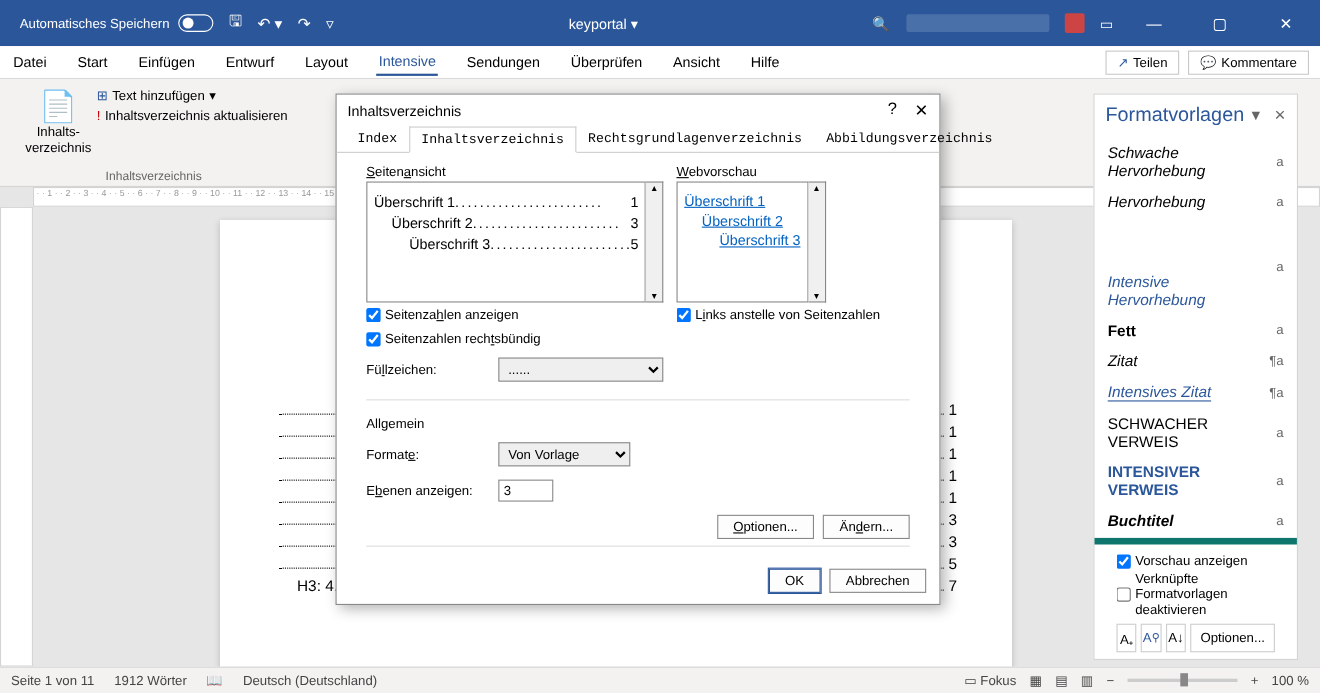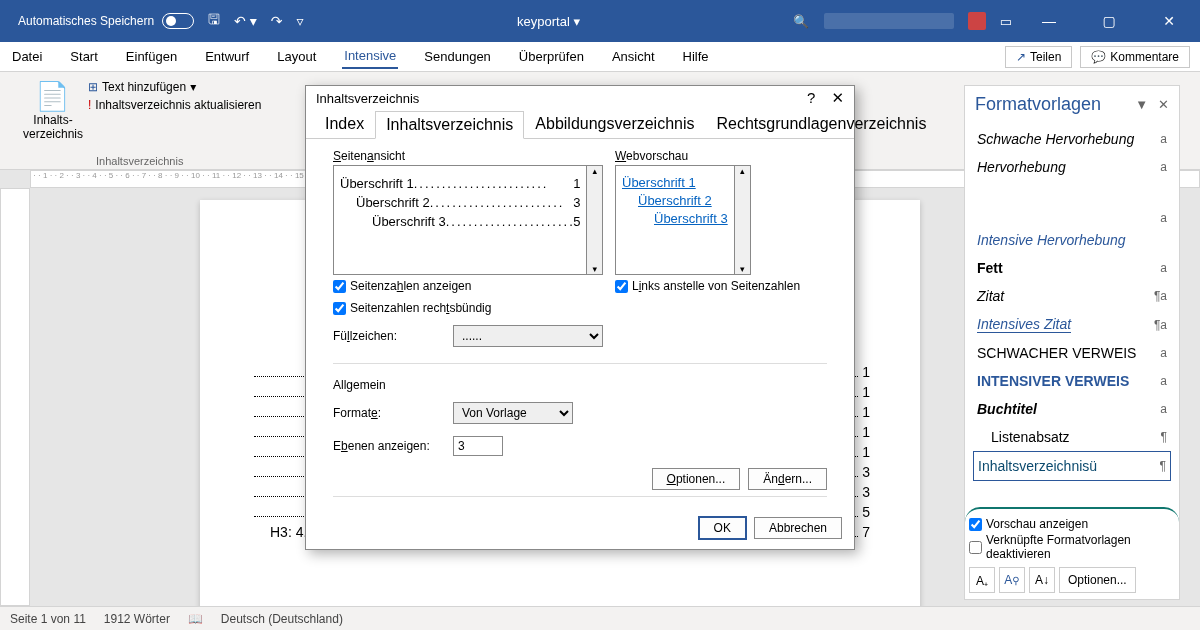--- a/index.html
+++ b/index.html
@@ -36,38 +36,38 @@
 
 
 .doc-area { position: absolute; top: 170px; left: 0; right: 0; bottom: 24px; background: #e6e6e6; display: flex; }
 .doc-ruler-h { position: absolute; top: 0; left: 30px; right: 0; height: 18px; background: #fff; border: 1px solid #d4d4d4; font-size: 8px; color: #999; }
 .doc-ruler-v { position: absolute; top: 18px; left: 0; width: 30px; bottom: 0; background: #fff; border: 1px solid #d4d4d4; }
 .page { position: absolute; top: 30px; left: 200px; width: 720px; height: 900px; background: #fff; box-shadow: 0 2px 6px rgba(0,0,0,0.2); padding: 40px 50px; font-family: "Times New Roman", serif; }
 .toc-line { display: flex; justify-content: space-between; font-size: 14px; margin: 4px 0; white-space: nowrap; }
 .toc-line .dots { flex: 1; border-bottom: 1px dotted #000; margin: 0 4px 3px; }
 
 
-.styles-pane { position: absolute; top: 85px; right: 20px; width: 216px; bottom: 30px; background: #fff; border: 1px solid #d4d4d4; z-index: 5; display: flex; flex-direction: column; }
+.styles-pane { position: absolute; top: 85px; right: 20px; width: 186px; bottom: 30px; background: #fff; border: 1px solid #d4d4d4; z-index: 5; display: flex; flex-direction: column; }
 .styles-pane .sp-title { padding: 8px 10px; font-size: 18px; color: #2b579a; display: flex; align-items: center; justify-content: space-between; }
 .styles-pane .sp-close { font-size: 13px; color: #666; cursor: pointer; display: flex; gap: 10px; }
 .styles-pane .style-list { flex: 1; overflow: hidden; padding: 2px 8px; }
 .styles-pane .style-item { padding: 6px 4px; display: flex; justify-content: space-between; align-items: center; font-size: 14px; gap: 18px; }
 .styles-pane .style-item .marker { font-size: 12px; color: #666; }
 .styles-pane .style-item.selected { border: 1px solid #2b579a; }
-.styles-pane .sp-bottom { border-top: 2px solid #0f766e; padding: 6px 4px; font-size: 12px; border-radius: 15px; }
+.styles-pane .sp-bottom { border-top: 6px solid #0f766e; padding: 6px 20px; font-size: 12px; }
 .styles-pane .sp-bottom label { display: flex; align-items: center; gap: 4px; margin: 2px 0; }
 .styles-pane .sp-icons { display: flex; gap: 4px; margin-top: 6px; align-items: center; }
 .styles-pane .sp-icons .ib { border: 1px solid #ccc; width: 26px; height: 26px; display: flex; align-items: center; justify-content: center; font-size: 12px; }
 
 
 .dialog { position: absolute; top: 85px; left: 305px; width: 550px; height: 465px; background: #fff; border: 1px solid #888; box-shadow: 4px 4px 12px rgba(0,0,0,0.3); z-index: 10; display: flex; flex-direction: column; font-size: 12px; }
 .dialog .dlg-title { height: 30px; display: flex; align-items: center; padding: 0 10px; font-size: 13px; }
 .dialog .dlg-title .dlg-close { margin-left: auto; display: flex; gap: 16px; font-size: 15px; }
 .dialog .dlg-tabs { display: flex; padding: 0 8px; border-bottom: 1px solid #ccc; }
-.dialog .dlg-tabs .dtab { padding: 4px 10px; border: 1px solid transparent; font-size: 16px; cursor: pointer; }
+.dialog .dlg-tabs .dtab { padding: 4px 10px; border: 1px solid transparent; font-size: 12px; cursor: pointer; font-family: Liberation Mono, monospace; }
 .dialog .dlg-tabs .dtab.active { border: 1px solid #ccc; border-bottom: 1px solid #fff; background: #fff; position: relative; top: 1px; }
 .dialog .dlg-body { flex: 1; padding: 10px 27px; display: flex; flex-direction: column; }
 .dialog .preview-row { display: flex; gap: 12px; }
 .dialog .preview-col { flex: 1; display: flex; flex-direction: column; }
 .dialog .preview-col .pv-label { font-size: 12px; margin-bottom: 2px; }
 .dialog .preview-box { border: 1px solid #888; height: 110px; padding: 6px; font-family: "Times New Roman", serif; font-size: 13px; overflow: hidden; }
 .dialog .preview-box-wrap { display: flex; }
 .dialog .preview-scroll { width: 16px; border: 1px solid #888; border-left: none; background: #f0f0f0; display: flex; flex-direction: column; justify-content: space-between; font-size: 9px; text-align: center; }
 .dialog .pv-line { display: flex; justify-content: space-between; }
 .dialog .pv-line .ldots { flex: 1; overflow: hidden; letter-spacing: 2px; }
@@ -287,22 +287,22 @@
   <div class="dlg-title">
     <span>Inhaltsverzeichnis</span>
     <span class="dlg-close">
       <span>?</span>
       <span>✕</span>
     </span>
   </div>
   <div class="dlg-tabs">
     <span class="dtab">Index</span>
     <span class="dtab active">Inhaltsverzeichnis</span>
+    <span class="dtab">Rechtsgrundlagenverzeichnis</span>
     <span class="dtab">Abbildungsverzeichnis</span>
-    <span class="dtab">Rechtsgrundlagenverzeichnis</span>
   </div>
   <div class="dlg-body">
     <div class="preview-row">
       <div class="preview-col">
         <div class="pv-label"><span style="text-decoration:underline;">S</span>eiten<span style="text-decoration:underline;">a</span>nsicht</div>
         <div class="preview-box-wrap">
           <div class="preview-box" id="print-preview">
               <div class="pv-line" style="padding-left: 0px; margin: 4px 0px;">
                 <span>Überschrift 1</span>
                 <span class="ldots">........................</span>
@@ -377,13 +377,23 @@
     <button class="dbtn primary">OK</button>
     <button class="dbtn">Abbrechen</button>
   </div>
 </div>
 
 <div class="statusbar">
   <span>Seite 1 von 11</span>
   <span>1912 Wörter</span>
   <span>📖</span>
   <span>Deutsch (Deutschland)</span>
+  <div class="right">
+    <span>▭ <span>Fokus</span></span>
+    <span>▦</span>
+    <span>▤</span>
+    <span>▥</span>
+    <span>−</span>
+    <div class="zoom-slider"></div>
+    <span>+</span>
+    <span>100 %</span>
+  </div>
 </div>
 
 </body></html>

